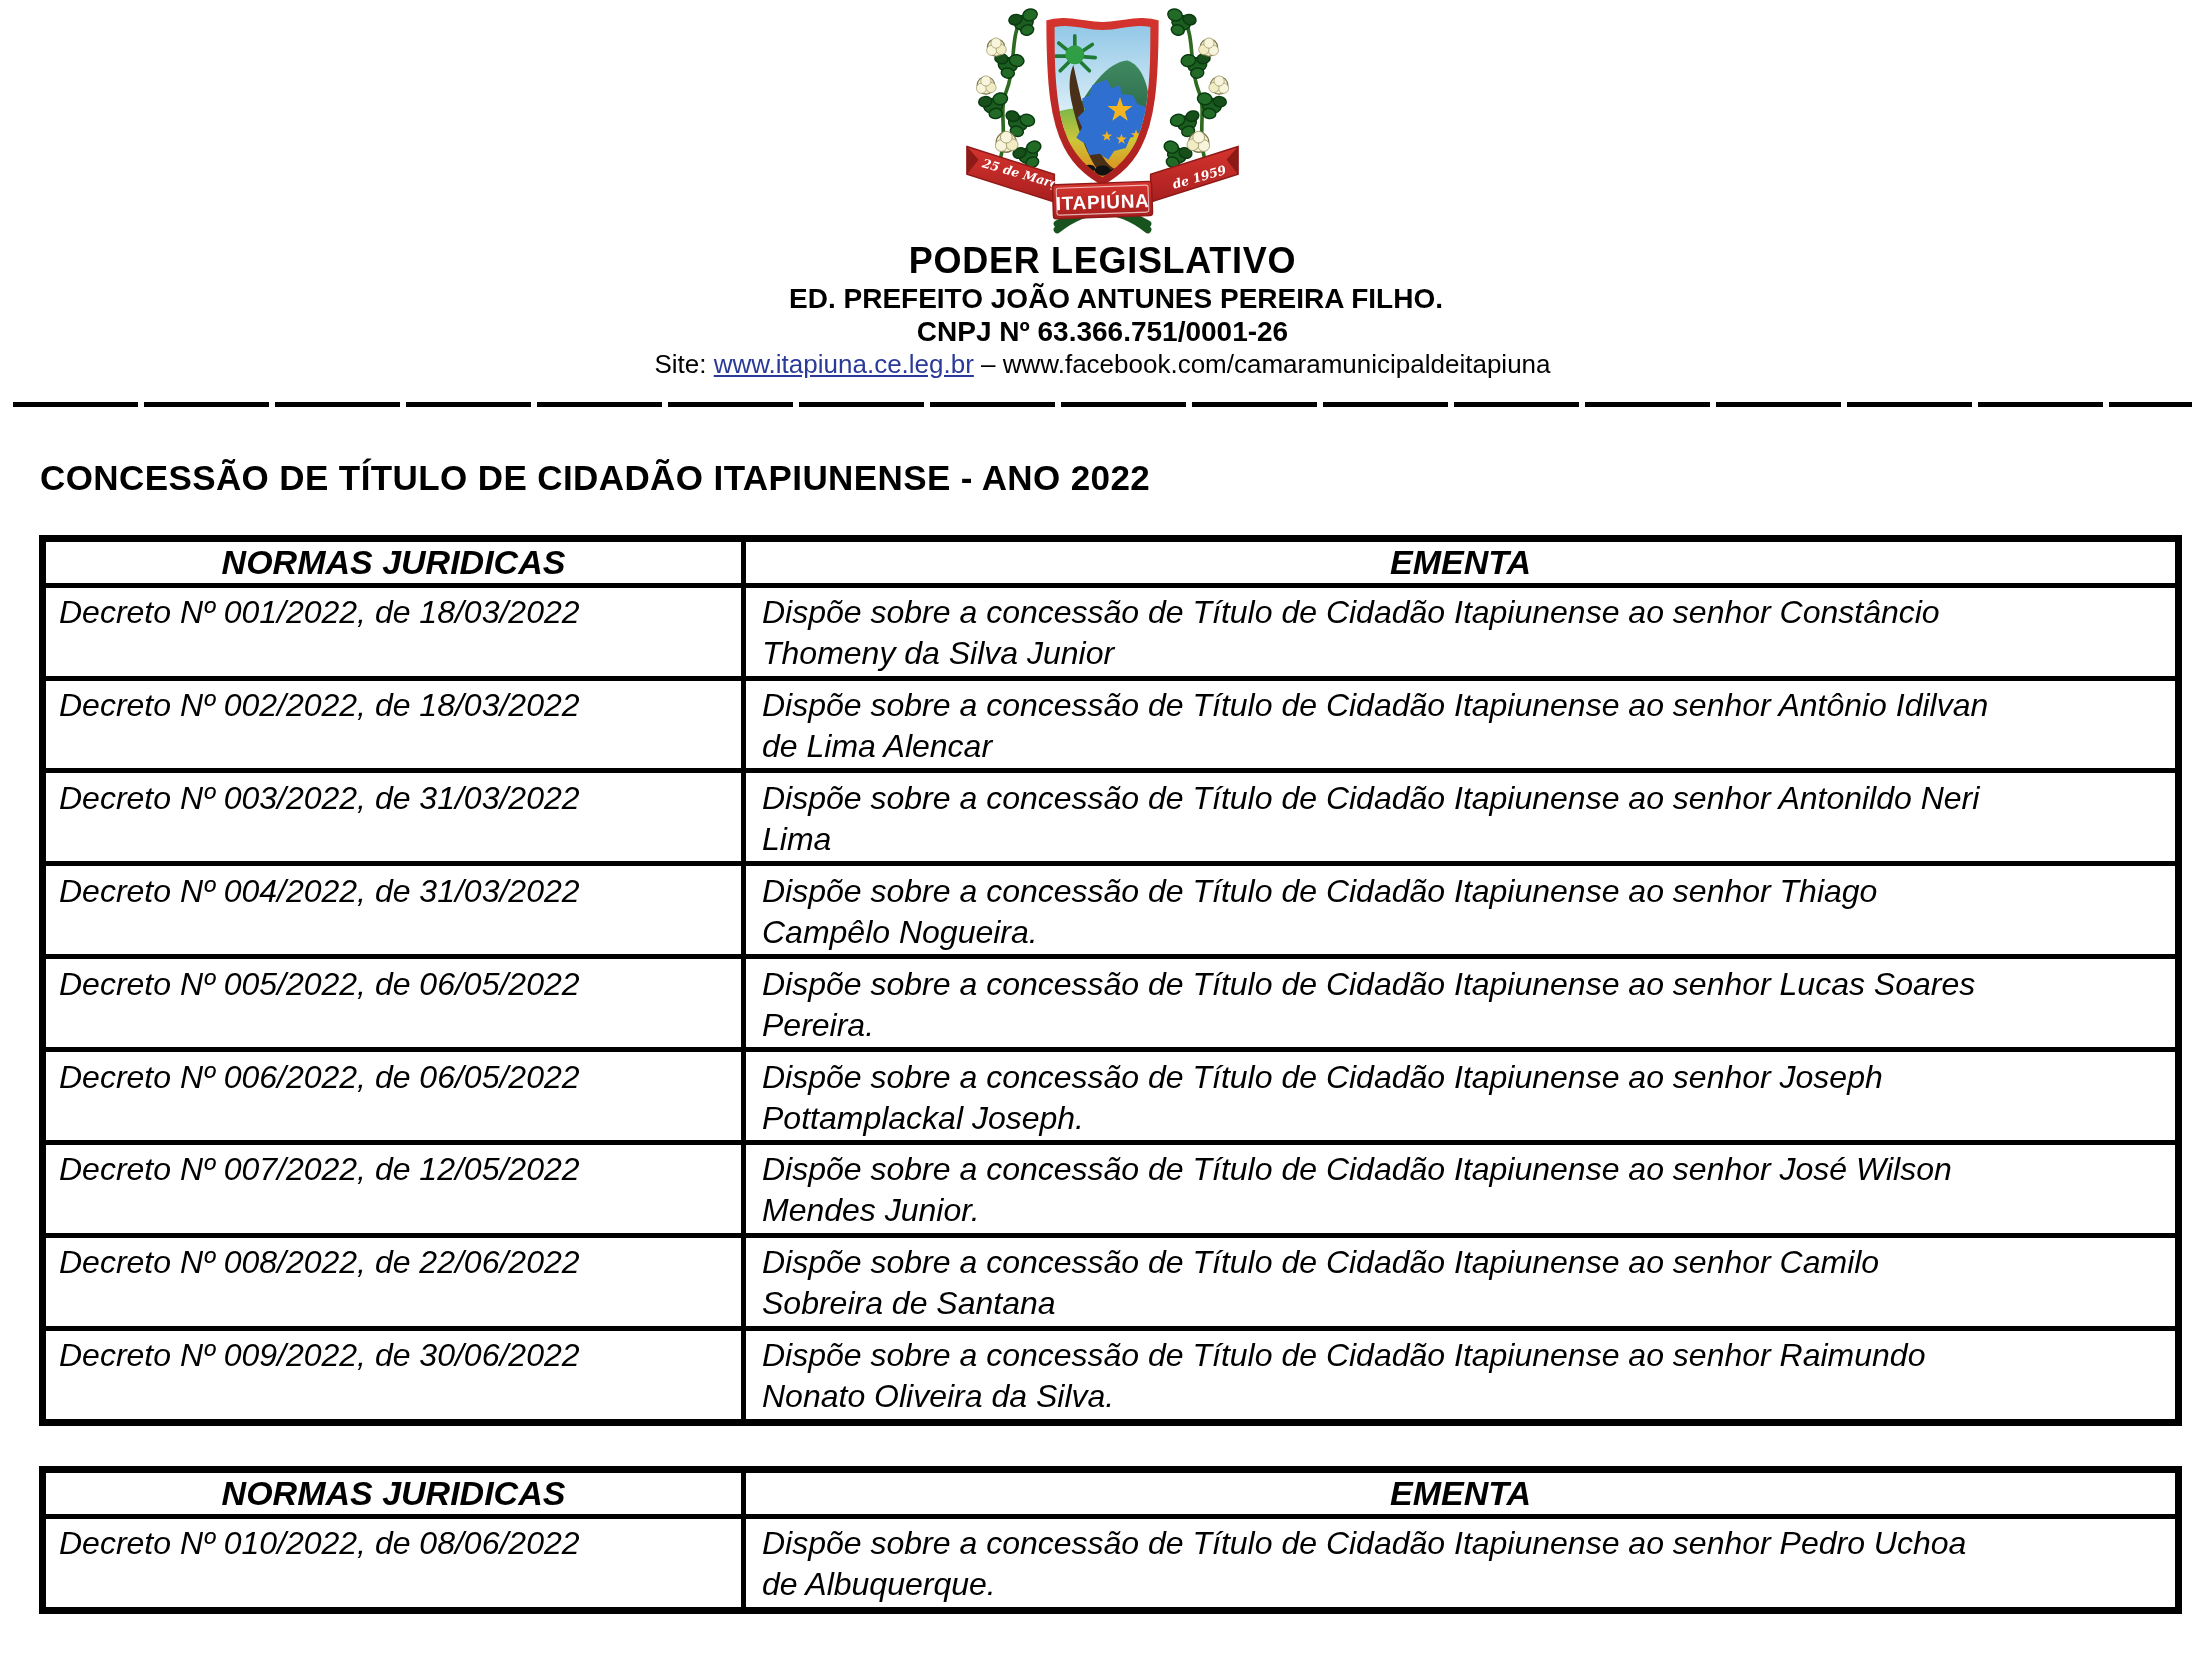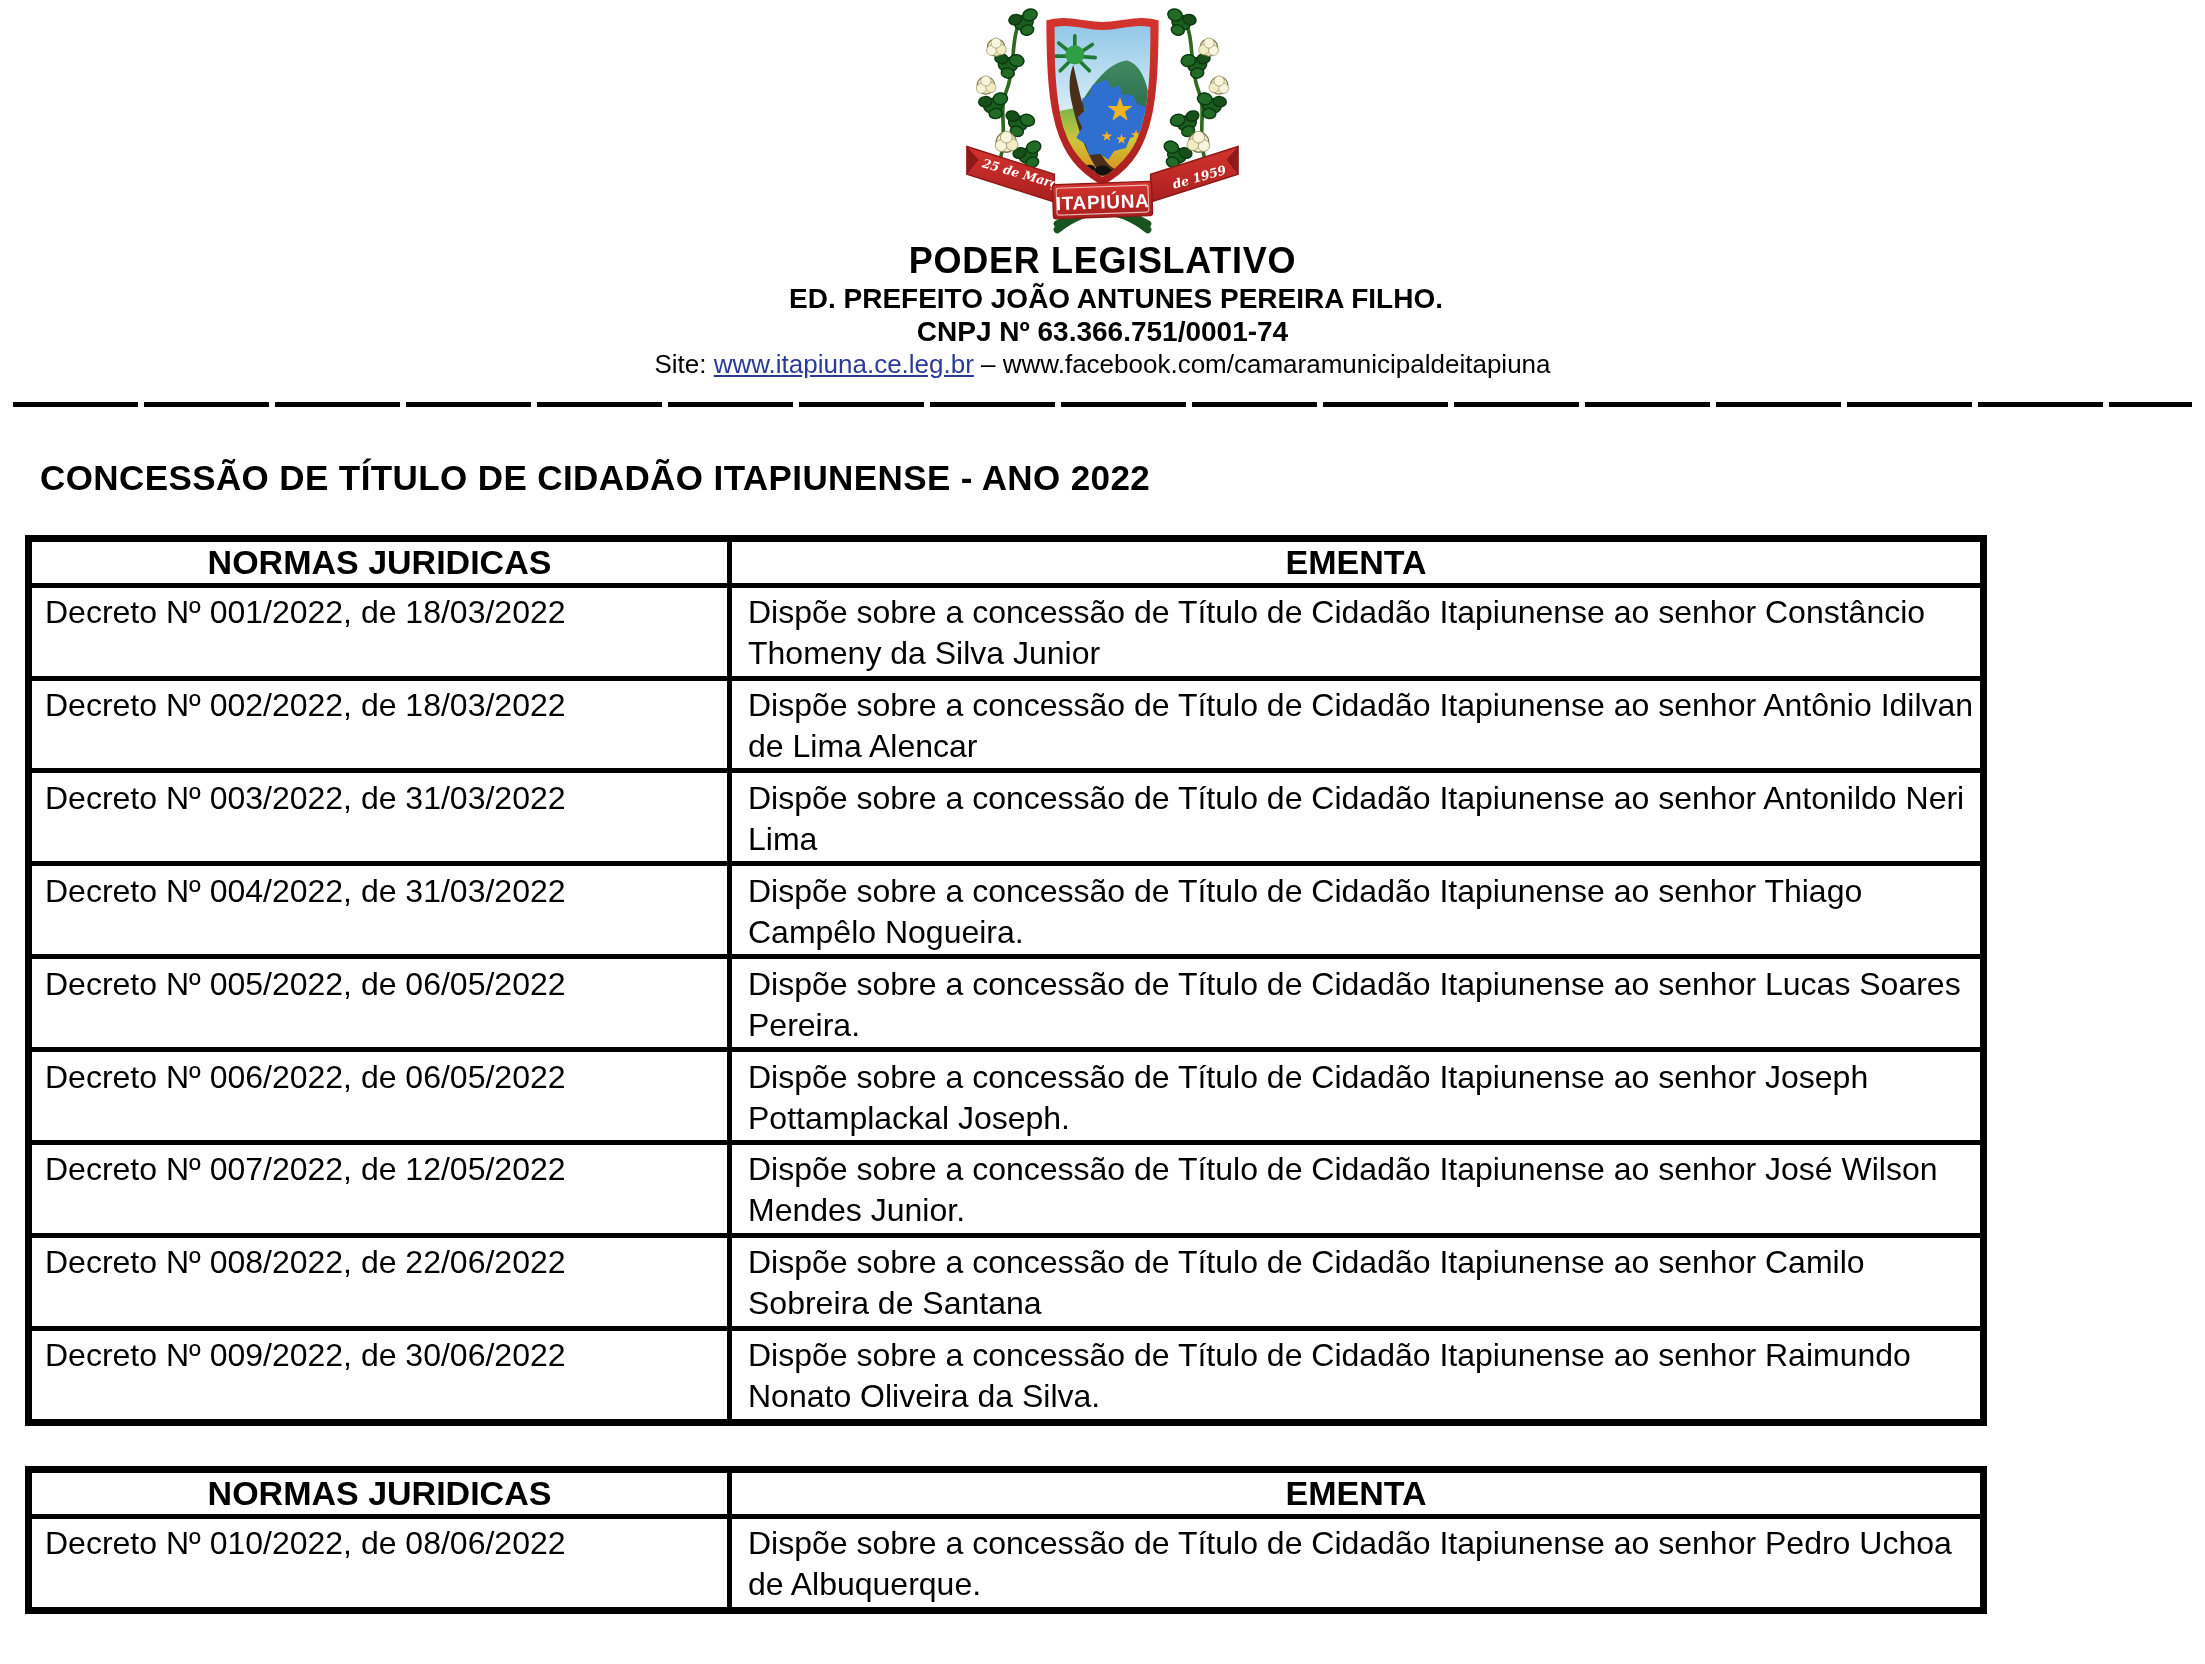--- a/index.html
+++ b/index.html
@@ -17,22 +17,23 @@
   .lh-line4{font-size:28px;font-weight:bold;line-height:32px;}
   .lh-site{font-size:26px;line-height:31px;margin-top:1.5px;}
   .lh-site a{color:#2b3a98;text-decoration:underline;cursor:pointer;}
   .rule{
     height:4.4px;margin:22px 13px 0 13px;
     background:repeating-linear-gradient(90deg,#000 0,#000 125px,transparent 125px,transparent 131px);
   }
   .doc-title{font-size:35px;font-weight:bold;margin:51px 0 0 40px;letter-spacing:0.4px;}
   table.decrees{
     border-collapse:collapse;table-layout:fixed;
-    margin-left:25px;width:1962px;
+    margin-left:39px;width:2143px;
     border:7.3px solid #000;
+    font-style:italic;
   }
   table.decrees.first{margin-top:37px;}
   table.decrees.second{margin-top:40px;}
   .decrees th{
     border:5.1px solid #000;
     font-size:34px;font-weight:bold;
     height:41px;text-align:center;vertical-align:middle;padding:0;
   }
   .decrees td{
     border:5.1px solid #000;
@@ -160,21 +161,21 @@
 
       <g transform="rotate(-2 190 269)">
         <rect x="122" y="246" width="136" height="47" rx="4" fill="url(#gRed)" stroke="#8e1a18" stroke-width="2"></rect>
         <rect x="127" y="251" width="126" height="37" rx="3" fill="none" stroke="#ffffff" stroke-width="1.5" opacity="0.65"></rect>
         <text x="190" y="281" text-anchor="middle" font-family="'Liberation Sans',sans-serif" font-weight="bold" font-size="26" fill="#ffffff" letter-spacing="1">ITAPIÚNA</text>
       </g>
     </svg>
 
     <div class="lh-line1">PODER LEGISLATIVO</div>
     <div class="lh-line3">ED. PREFEITO JOÃO ANTUNES PEREIRA FILHO.</div>
-    <div class="lh-line4">CNPJ Nº 63.366.751/0001-74</div>
+    <div class="lh-line4">CNPJ Nº 63.366.751/0001-26</div>
     <div class="lh-site">
       <span>Site:</span>
       <a style="color: rgb(43, 58, 152);">www.itapiuna.ce.leg.br</a>
       <span>–</span>
       <span>www.facebook.com/camaramunicipaldeitapiuna</span>
     </div>
   </header>
 
   <div class="rule"></div>
 

